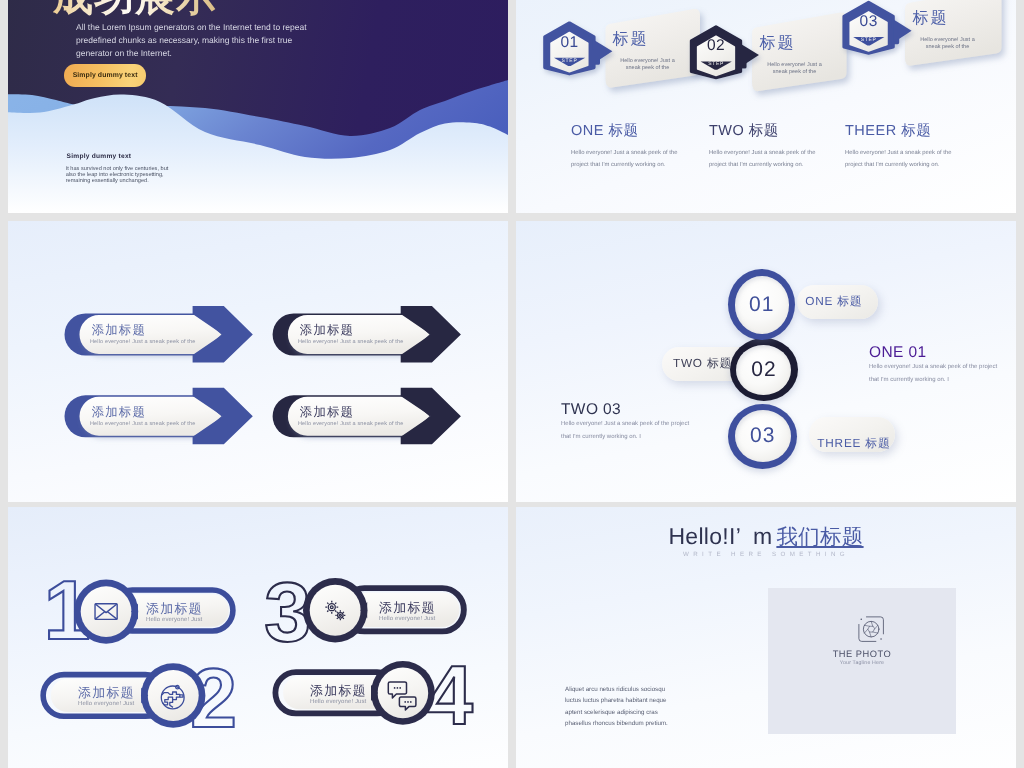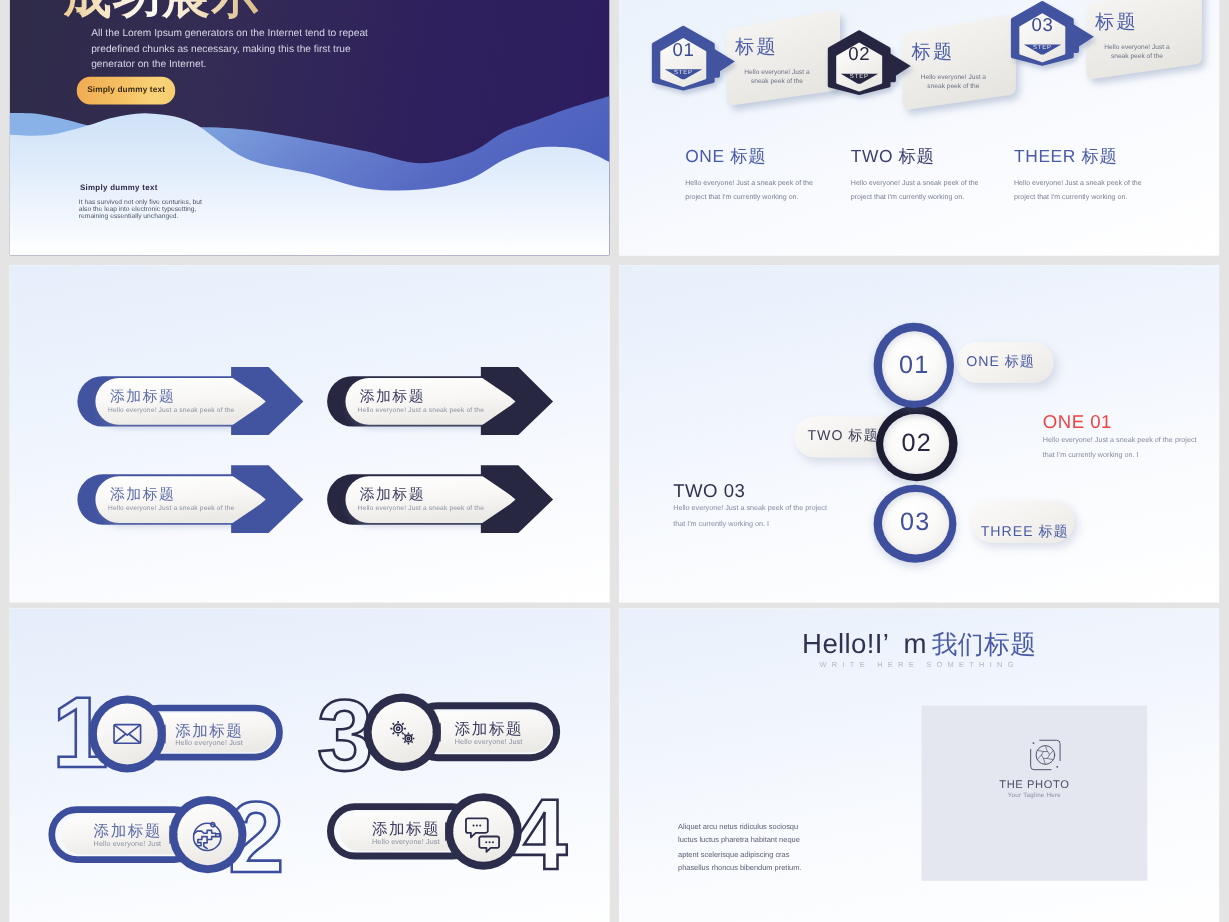--- a/index.html
+++ b/index.html
@@ -54,21 +54,21 @@
   
   .bg-lightblue4{position:absolute;inset:0;background:linear-gradient(172deg,#e5edfa 0%,#edf3fd 30%,#f7fafe 65%,#ffffff 100%);}
   .bignum-t{font-size:84px;font-weight:700;fill:none;stroke:#3c4d9b;stroke-width:2.1;font-family:"Liberation Sans",sans-serif;}
   .bignum-t.dk{stroke:#2c2c4b;}
   .p2-t{position:absolute;font-size:13px;letter-spacing:1.2px;line-height:1;}
   .p2-p{position:absolute;font-size:6px;color:#8b90a1;line-height:1;letter-spacing:.1px;}
 
   
   .bg-lightblue5{position:absolute;inset:0;background:linear-gradient(170deg,#e9f0fb 0%,#f0f5fd 30%,#f9fbfe 62%,#ffffff 100%);}
   .hello{position:absolute;width:100%;text-align:center;top:16px;font-size:23px;color:#2f3350;letter-spacing:.3px;line-height:1.2;}
-  .hello .cn{color:#4a5ba5;margin-left:4px;font-size:21.5px;}
+  .hello .cn{color:#4a5ba5;margin-left:4px;font-size:21.5px;text-decoration:underline;}
   .write{position:absolute;width:100%;text-align:center;top:45px;font-size:6.2px;letter-spacing:4.4px;color:#b2b7c8;line-height:1;}
   .lmtitle{position:absolute;left:49px;top:108px;font-size:19px;line-height:1.16;color:#2f3350;letter-spacing:.3px;}
   .lmtitle .cn{color:#4f5ea6;font-size:17px;margin-left:4px;}
   .lmp{position:absolute;left:49px;top:177px;width:112px;font-size:6.2px;line-height:1.85;color:#5a6074;}
   .photobox{position:absolute;left:251.7px;top:81.2px;width:188.6px;height:146px;background:#e4e7f0;}
   .phicon{position:absolute;left:88.9px;top:26.8px;width:28.3px;height:28.3px;}
   .photolbl{position:absolute;width:100%;text-align:center;top:61.5px;font-size:9.3px;color:#4a4f67;letter-spacing:.5px;line-height:1;}
   .phototag{position:absolute;width:100%;text-align:center;top:72.8px;font-size:5.2px;color:#8a8fa3;letter-spacing:.2px;line-height:1;}
 </style>
 </head>
@@ -263,21 +263,21 @@
     <div class="inner" style="color:#41519a">01</div>
   </div>
 
   <div class="pill" style="left:293px;top:196.1px;width:77.9px;height:34.7px;border-radius:17.4px;color:#4a5ba5;justify-content:flex-start;padding-left:8.3px;font-size:11.8px;align-items:flex-end;">
         <span>THREE 标题</span>
       </div>
   <div class="ring" style="left:212.1px;top:182.5px;width:69.2px;height:65px;background:#3e4f9e;">
     <div class="inner" style="color:#41519a">03</div>
   </div>
 
-  <div class="blk-h" style="left:353px;top:123px;color:#ef4444;">ONE 01</div>
+  <div class="blk-h" style="left:353px;top:123px;color:#4c1d95;">ONE 01</div>
   <div class="blk-p" style="left:353px;top:140px;">Hello everyone! Just a sneak peek of the project that I'm currently working on. I</div>
   <div class="blk-h" style="left:45px;top:180px;color:#2f3350;">TWO 03</div>
   <div class="blk-p" style="left:45px;top:197px;">Hello everyone! Just a sneak peek of the project that I'm currently working on. I</div>
 </div>
 
 <div class="slide s5">
   <div class="bg-lightblue4"></div>
   <svg class="cover-svg" viewBox="0 0 500 281">
     <defs>
       <filter id="sh5" x="-30%" y="-40%" width="180%" height="200%">

